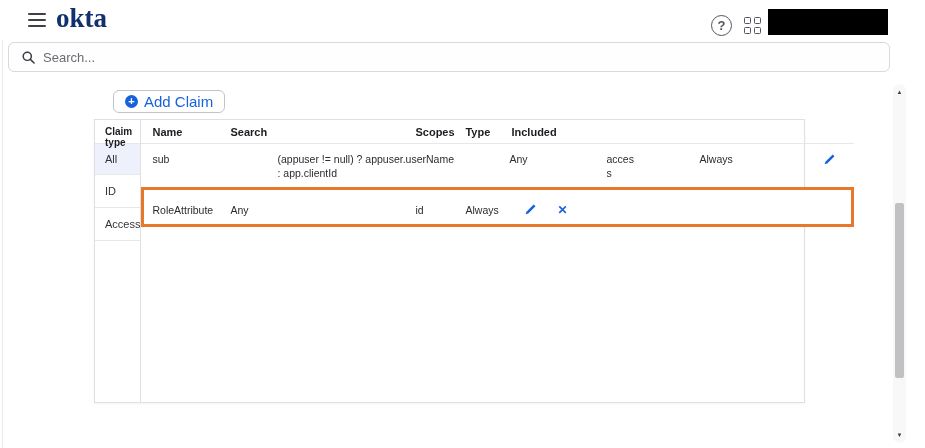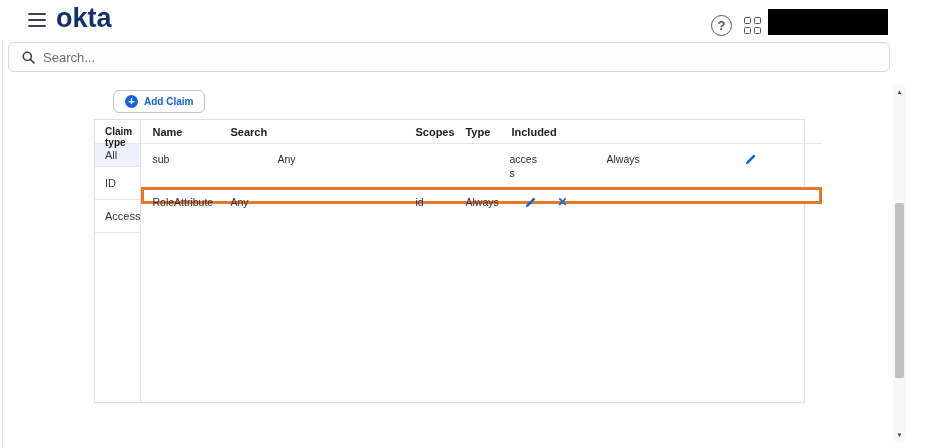--- a/index.html
+++ b/index.html
@@ -4,21 +4,21 @@
 <style>
   * { margin:0; padding:0; box-sizing:border-box; }
   html,body { width:925px; height:448px; background:#ffffff; overflow:hidden;
               font-family:"Liberation Sans", sans-serif; color:#1d1d21; }
 
   
   .topbar { position:absolute; left:0; top:0; width:925px; height:40px; background:#fff; }
   .hamburger { position:absolute; left:28px; top:13px; width:18px; height:14px;
                display:flex; flex-direction:column; justify-content:space-between; cursor:pointer; }
   .hamburger span { display:block; height:2.4px; background:#40404a; border-radius:1px; }
-  .logo { position:absolute; left:56px; top:3px; font-family:Liberation Sans, sans-serif;
+  .logo { position:absolute; left:56px; top:3px; font-family:Liberation Serif, serif;
           font-size:27px; font-weight:bold; color:#12306e; letter-spacing:0px; }
   .help-icon { position:absolute; left:711px; top:15px; width:21px; height:21px; border:1.7px solid #54545e;
                border-radius:50%; display:flex; align-items:center; justify-content:center;
                font-size:13px; font-weight:bold; color:#54545e; cursor:pointer; }
   .grid-icon { position:absolute; left:744px; top:17px; width:18px; height:18px;
                display:grid; grid-template-columns:7px 7px; grid-template-rows:7px 7px; gap:3px; cursor:pointer; }
   .grid-icon i { border:1.7px solid #54545e; border-radius:1.5px; }
   .redacted { position:absolute; left:768px; top:9px; width:120px; height:26px; background:#000; }
 
   
@@ -30,40 +30,40 @@
                      font-family:"Liberation Sans", sans-serif; color:#701a75; width:700px; }
   .searchbar input::placeholder { color:#6b6b75; }
   .left-edge-line { position:absolute; left:2px; top:40px; width:1px; height:408px; background:#e9e9ec; }
 
   
   .add-claim { position:absolute; left:113px; top:90px; height:23px; padding:0 11px;
                background:#fff; border:1px solid #c3c3cb; border-radius:6px;
                display:flex; align-items:center; gap:6px; cursor:pointer; }
   .plus-circle { width:13px; height:13px; border-radius:50%; background:#1662dd; color:#fff;
                  font-size:11px; font-weight:bold; line-height:12px; text-align:center; }
-  .add-claim .lbl { font-size:10px; font-weight:bold; color:#1662dd; }
+  .add-claim .lbl { font-size:15px; font-weight:normal; color:#1662dd; }
 
   
   .tablebox { position:absolute; left:94px; top:119px; width:711px; height:284px;
               border:1px solid #dfdfe4; background:#fff; display:flex;
               box-shadow:0 1px 2px rgba(29,29,33,0.05); }
   .ct-panel { width:179px; border-right:1px solid #dfdfe4; }
   .ct-header { height:24px; padding:6px 0 0 10px; font-size:10px; font-weight:bold;
                color:#1d1d21; border-bottom:1px solid #e7e7eb; }
   .ct-row { height:33px; display:flex; align-items:center; padding-left:10px;
             font-size:11px; color:#33333a; border-bottom:1px solid #e7e7eb; cursor:pointer; }
-  .ct-row.selected { background:#eef1fb; height:23px; }
+  .ct-row.selected { background:#eef1fb; height:31px; }
 
   .main-panel { flex:1; position:relative; }
   .grid-cols { display:grid; grid-template-columns:78px 185px 50px 46px 76px 1fr; }
   .m-header { height:24px; padding:6px 0 9px 11px; font-size:11px; font-weight:bold;
               color:#1d1d21; border-bottom:1px solid #e7e7eb; }
   .m-row { font-size:10.5px; color:#2b2b31; line-height:14px; }
   .row-sub { height:44px; padding:8px 0 0 11px; border-bottom:1px solid #ececf0;gap:47px; }
-  .row-role { height:17px; padding:5px 0 0 8px; margin-top:-1px;
+  .row-role { height:40px; padding:5px 0 0 8px; margin-top:-1px;
               border:3px solid #e8772e; position:relative; background:#fff; align-items:center; }
   .cell-value { padding-right:4px; }
   .cell-type span { display:inline-block; width:28px; overflow-wrap:anywhere; }
   .cell-actions { display:flex; justify-content:flex-end; align-items:flex-start; gap:18px; padding-right:18px; }
   .row-role .cell-actions { align-items:center; padding-top:0; }
   .icon-btn { width:14px; height:14px; display:flex; align-items:center; justify-content:center; cursor:pointer; }
   .x-glyph { color:#1662dd; font-size:12px; font-weight:bold; line-height:12px; }
 
   
   .scrollbar { position:absolute; left:893px; top:84px; width:13px; height:359px;
@@ -128,20 +128,21 @@
       <div>Name</div>
       <div>Search</div>
       <div>Scopes</div>
       <div>Type</div>
       <div>Included</div>
       <div></div>
     </div>
 
     <div class="m-row row-sub grid-cols">
       <div>sub</div>
+      <div class="cell-value">(appuser != null) ? appuser.userName : app.clientId</div>
       <div>Any</div>
       <div class="cell-type">
         <span>access</span>
       </div>
       <div>Always</div>
       <div class="cell-actions">
         <div class="icon-btn">
           <svg width="13" height="13" viewBox="0 0 14 14">
             <path d="M10.4 1.6l2 2L4.6 11.4l-2.8.8.8-2.8z" fill="#1662dd"></path>
           </svg>

